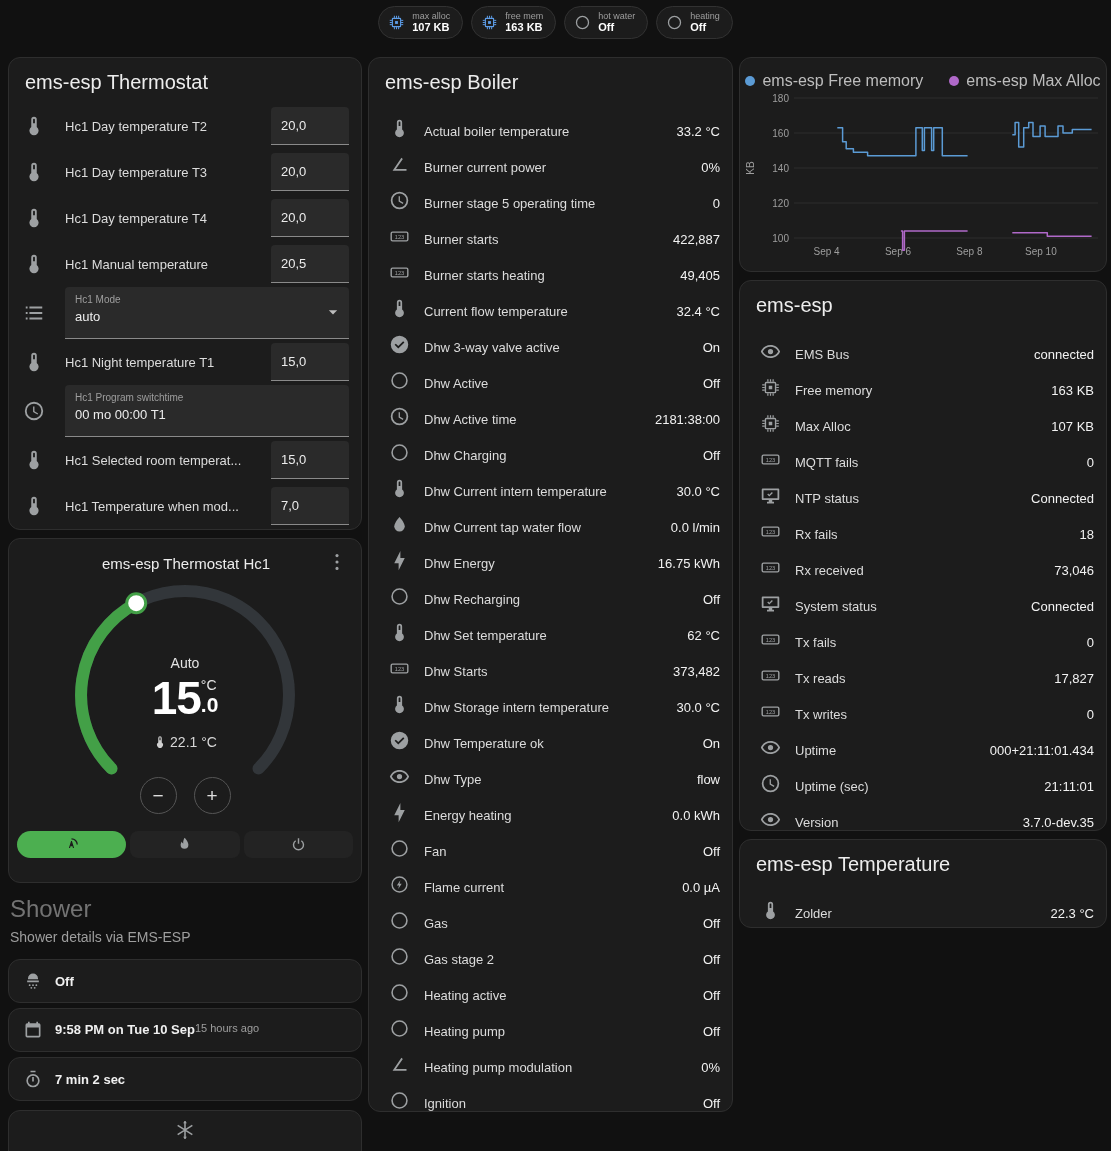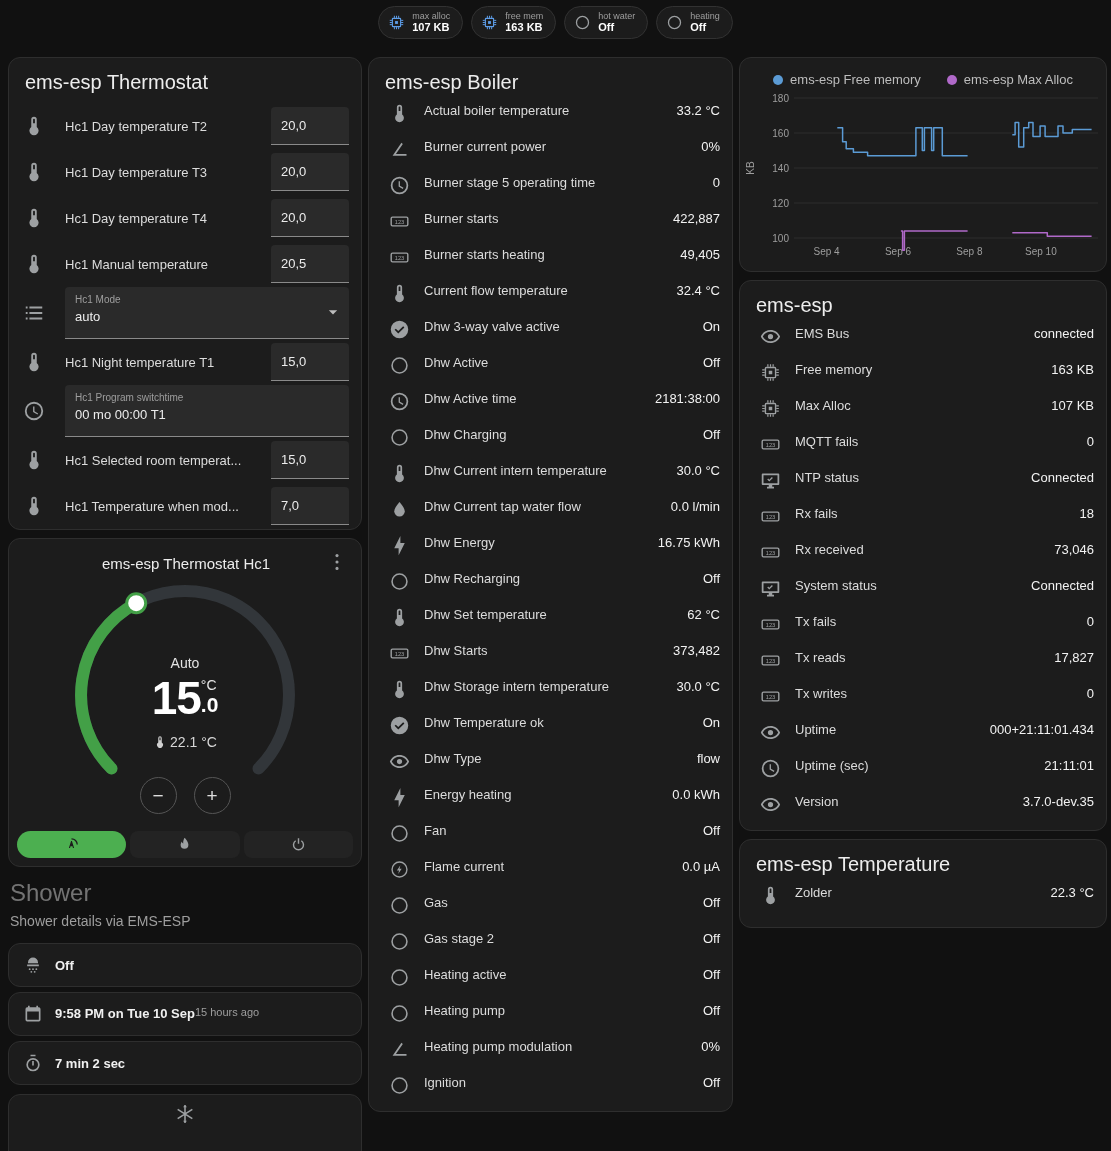--- a/index.html
+++ b/index.html
@@ -25,21 +25,21 @@
   
   .trow{display:flex;align-items:center;padding:0 12px 0 14px;height:46px;gap:20px}
   .trow.tall{height:52px}
   .tlabel{flex:1;font-size:13px;color:#dcdcdc;white-space:nowrap;overflow:hidden}
   .tinput{width:78px;height:38px;background:#2a2a2a;border-bottom:1px solid #8a8a8a;border-radius:4px 4px 0 0;font-size:13px;color:#ececec;line-height:38px;padding-left:10px;flex:none}
   .tfield{flex:1;height:52px;background:#2a2a2a;border-bottom:1px solid #8a8a8a;border-radius:4px 4px 0 0;padding:7px 10px 0;position:relative}
   .tfield .flabel{font-size:10px;color:#9e9e9e;display:block;margin-bottom:2px}
   .tfield .fvalue{font-size:13px;color:#ececec}
   .tfield .caret{position:absolute;right:6px;top:15px;width:20px;height:20px;color:#bdbdbd}
   
-  .arow{display:flex;align-items:flex-start;gap:14px;height:36px;padding:0 12px 0 20px}
+  .arow{display:flex;align-items:flex-end;gap:14px;height:36px;padding:0 12px 0 20px}
   .arow .icon{width:21px;height:21px}
   .alabel{flex:1;font-size:13px;color:#dcdcdc;font-weight:500;white-space:nowrap;overflow:hidden}
   .avalue{font-size:13px;color:#f2f2f2;font-weight:500;white-space:nowrap}
   
   .hc1-header{display:grid;grid-template-columns:28px 1fr 28px;align-items:center;padding:12px 8px 0 10px}
   .hc1-title{text-align:center;font-size:15px;color:#ececec;grid-column:2}
   .menu-btn{width:24px;height:24px;color:#c9c9c9;background:none;border:none;cursor:pointer}
   .dial-wrap{position:relative;width:280px;height:246px;margin:2px auto 0}
   .dial-overlay{position:absolute;left:0;width:100%;text-align:center}
   .dial-mode{top:78px;font-size:14px;font-weight:500;color:#e3e3e3}
@@ -64,21 +64,21 @@
   .row-card .icon{width:20px;height:20px}
   .rc-col{display:flex;flex-direction:row;line-height:1.25}
   .rc-main{font-size:13px;font-weight:bold;color:#f0f0f0}
   .rc-sub{font-size:11px;color:#9e9e9e}
   .icon-olive{color:#b3ac2c}
   .icon-amber{color:#e2a93b}
   .snow-card{height:80px;margin-top:9px;display:flex;justify-content:center;align-items:flex-start;padding-top:8px}
   
   .chart-card{height:215px;position:relative}
   .legend{display:flex;justify-content:center;gap:26px;padding-top:14px}
-  .legend-item{display:flex;align-items:center;gap:7px;font-size:13px;color:#bdbdbd}
+  .legend-item{display:flex;align-items:center;gap:7px;font-size:16px;color:#bdbdbd}
   .legend-item .dot{width:10px;height:10px;border-radius:50%;display:inline-block}
   #chart{position:absolute;left:0;top:30px;width:366px;height:178px}
   #chart .tick{fill:#9e9e9e;font-size:10px}
 </style>
 </head>
 <body>
 
 <div class="topbar">
   <div id="badges" style="display:flex;gap:8px">
       <div class="badge">
@@ -188,21 +188,21 @@
         <div class="trow">
           <svg viewBox="0 0 24 24" class="icon " fill="currentColor">
             <path d="M15 13V5a3 3 0 0 0-6 0v8a5 5 0 1 0 6 0zM12 4a1 1 0 0 1 1 1v4h-2V5a1 1 0 0 1 1-1z"></path>
           </svg>
           <span class="tlabel">Hc1 Temperature when mod...</span>
           <span class="tinput">7,0</span>
         </div>
       </div>
   </section>
 
-  <section class="card" style="padding-bottom:0">
+  <section class="card" style="padding-bottom:16px">
     <div class="hc1-header">
       <div class="hc1-title">ems-esp Thermostat Hc1</div>
       <button class="menu-btn"><span class="" style="display:inline-flex">
             <svg viewBox="0 0 24 24" class="icon " fill="currentColor">
               <circle cx="12" cy="5" r="1.7"></circle>
               <circle cx="12" cy="12" r="1.7"></circle>
               <circle cx="12" cy="19" r="1.7"></circle>
             </svg>
           </span></button>
     </div>

